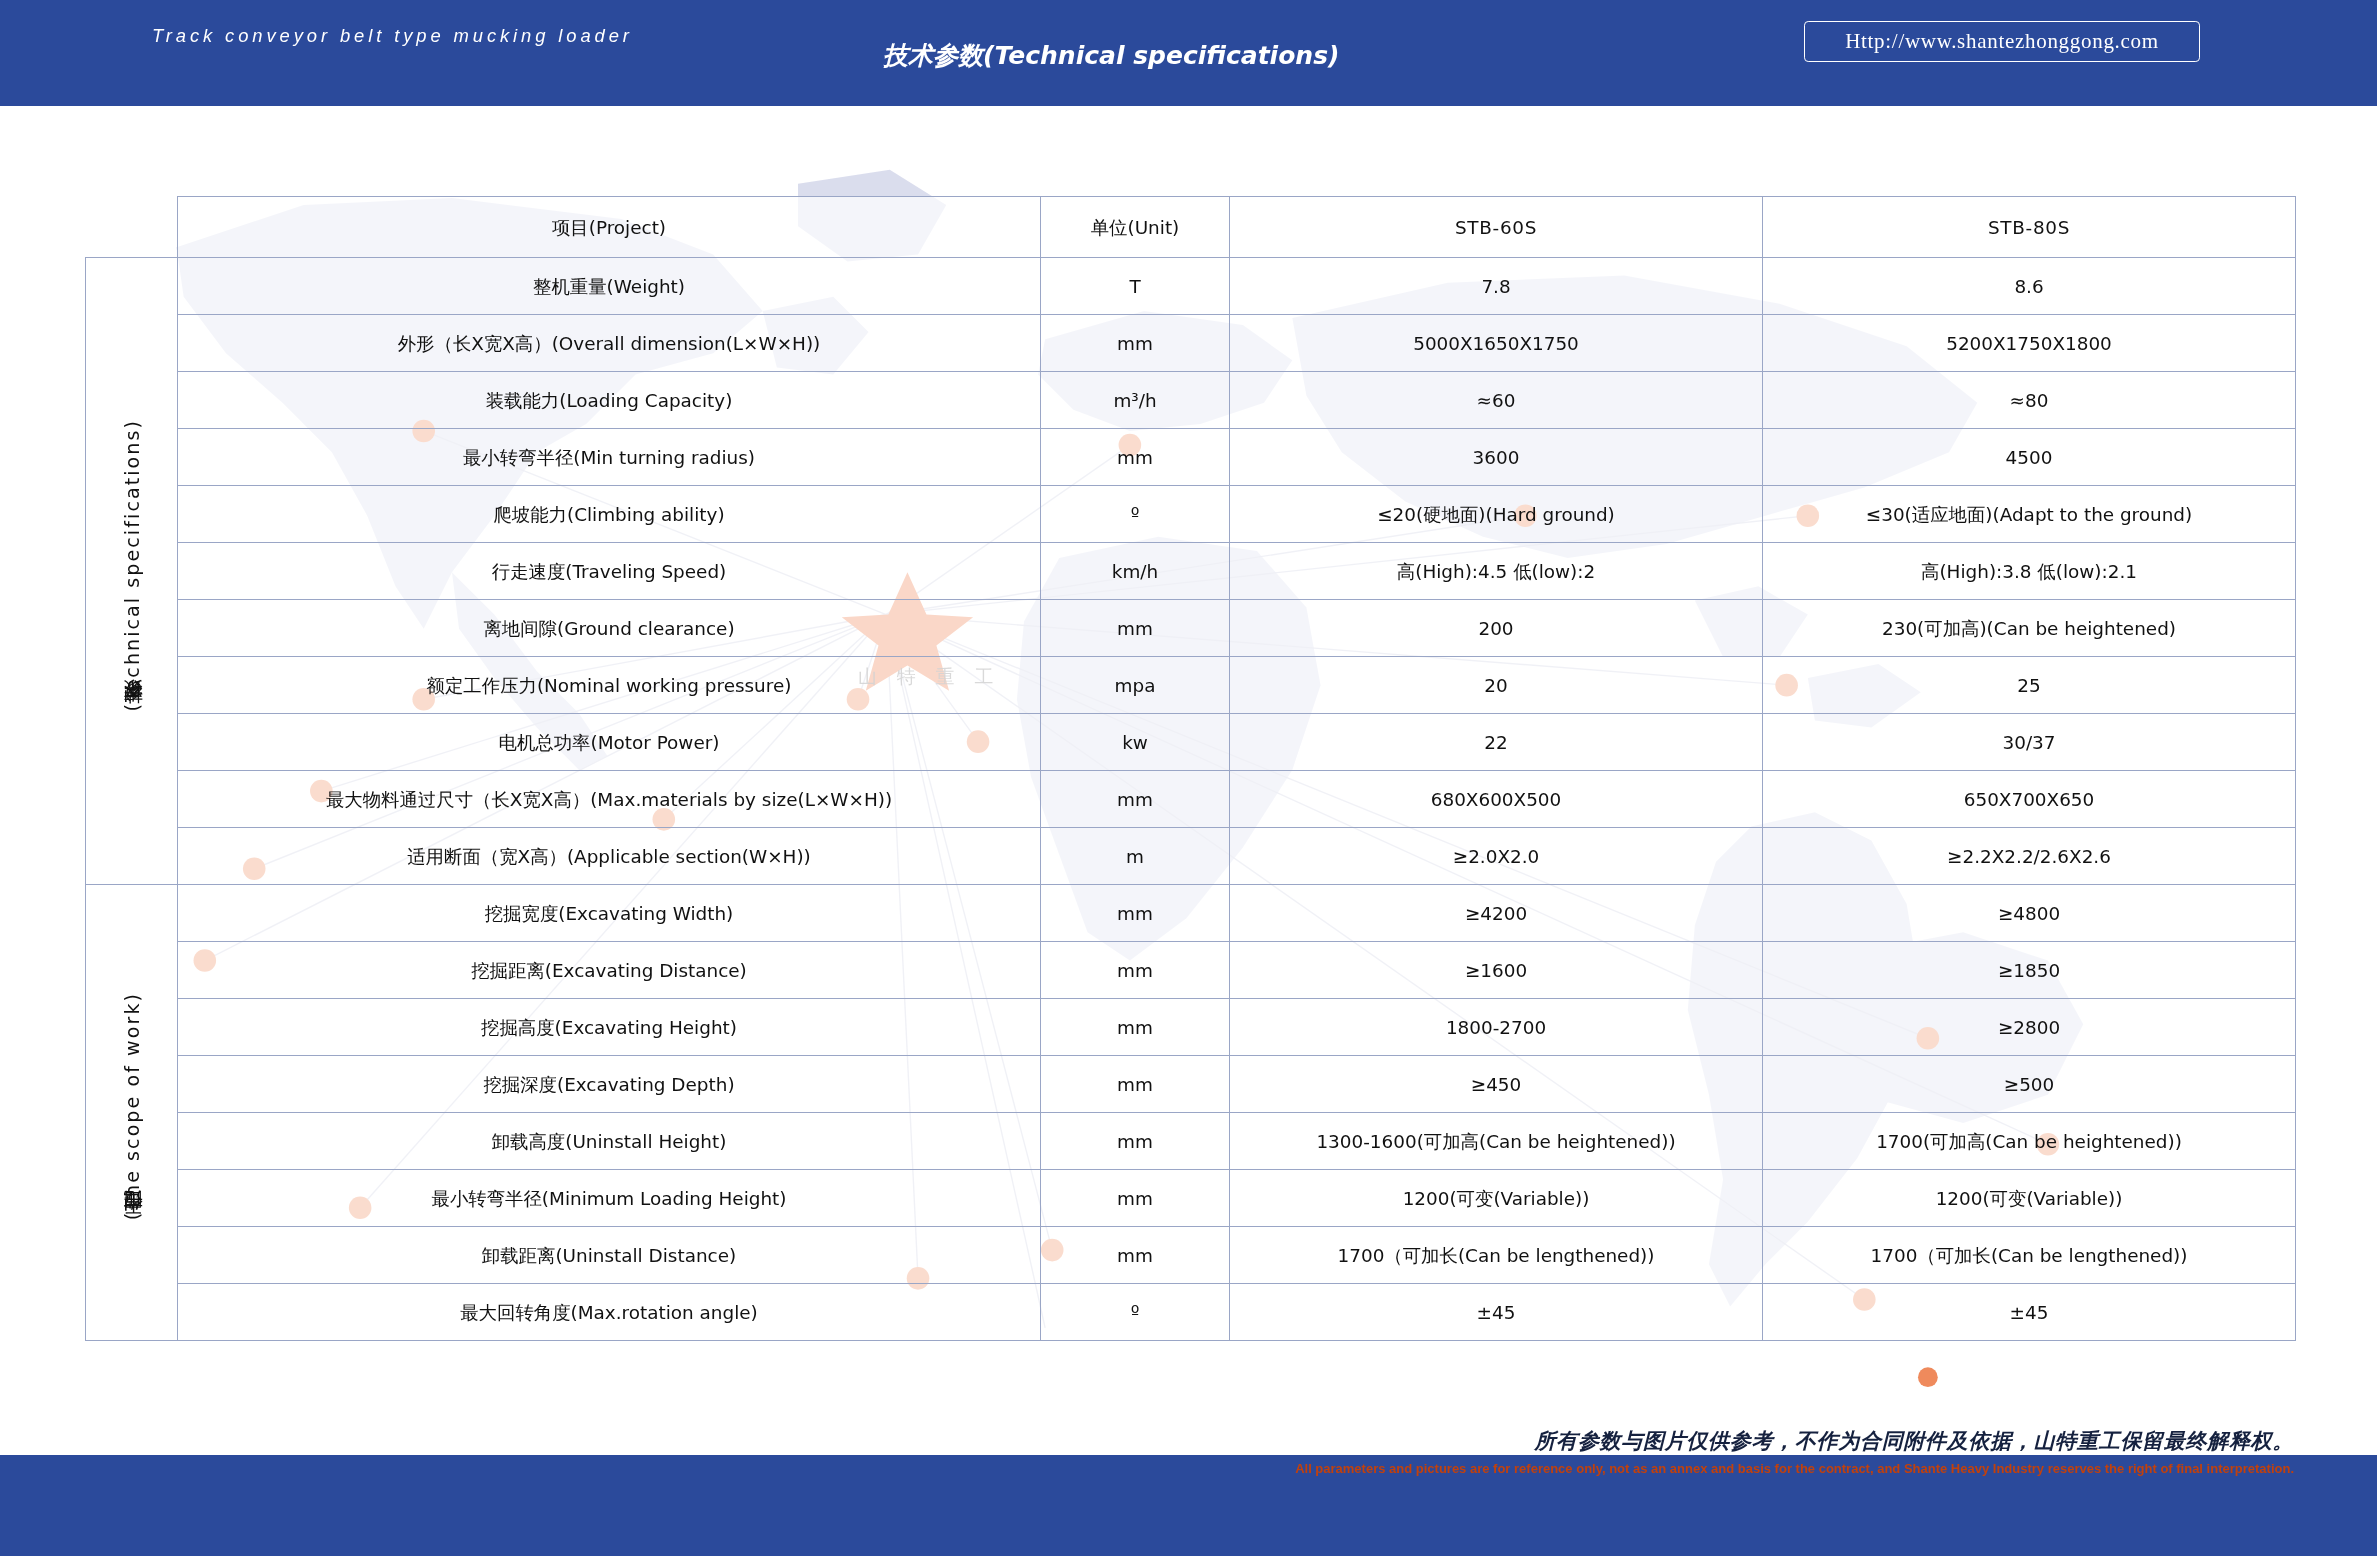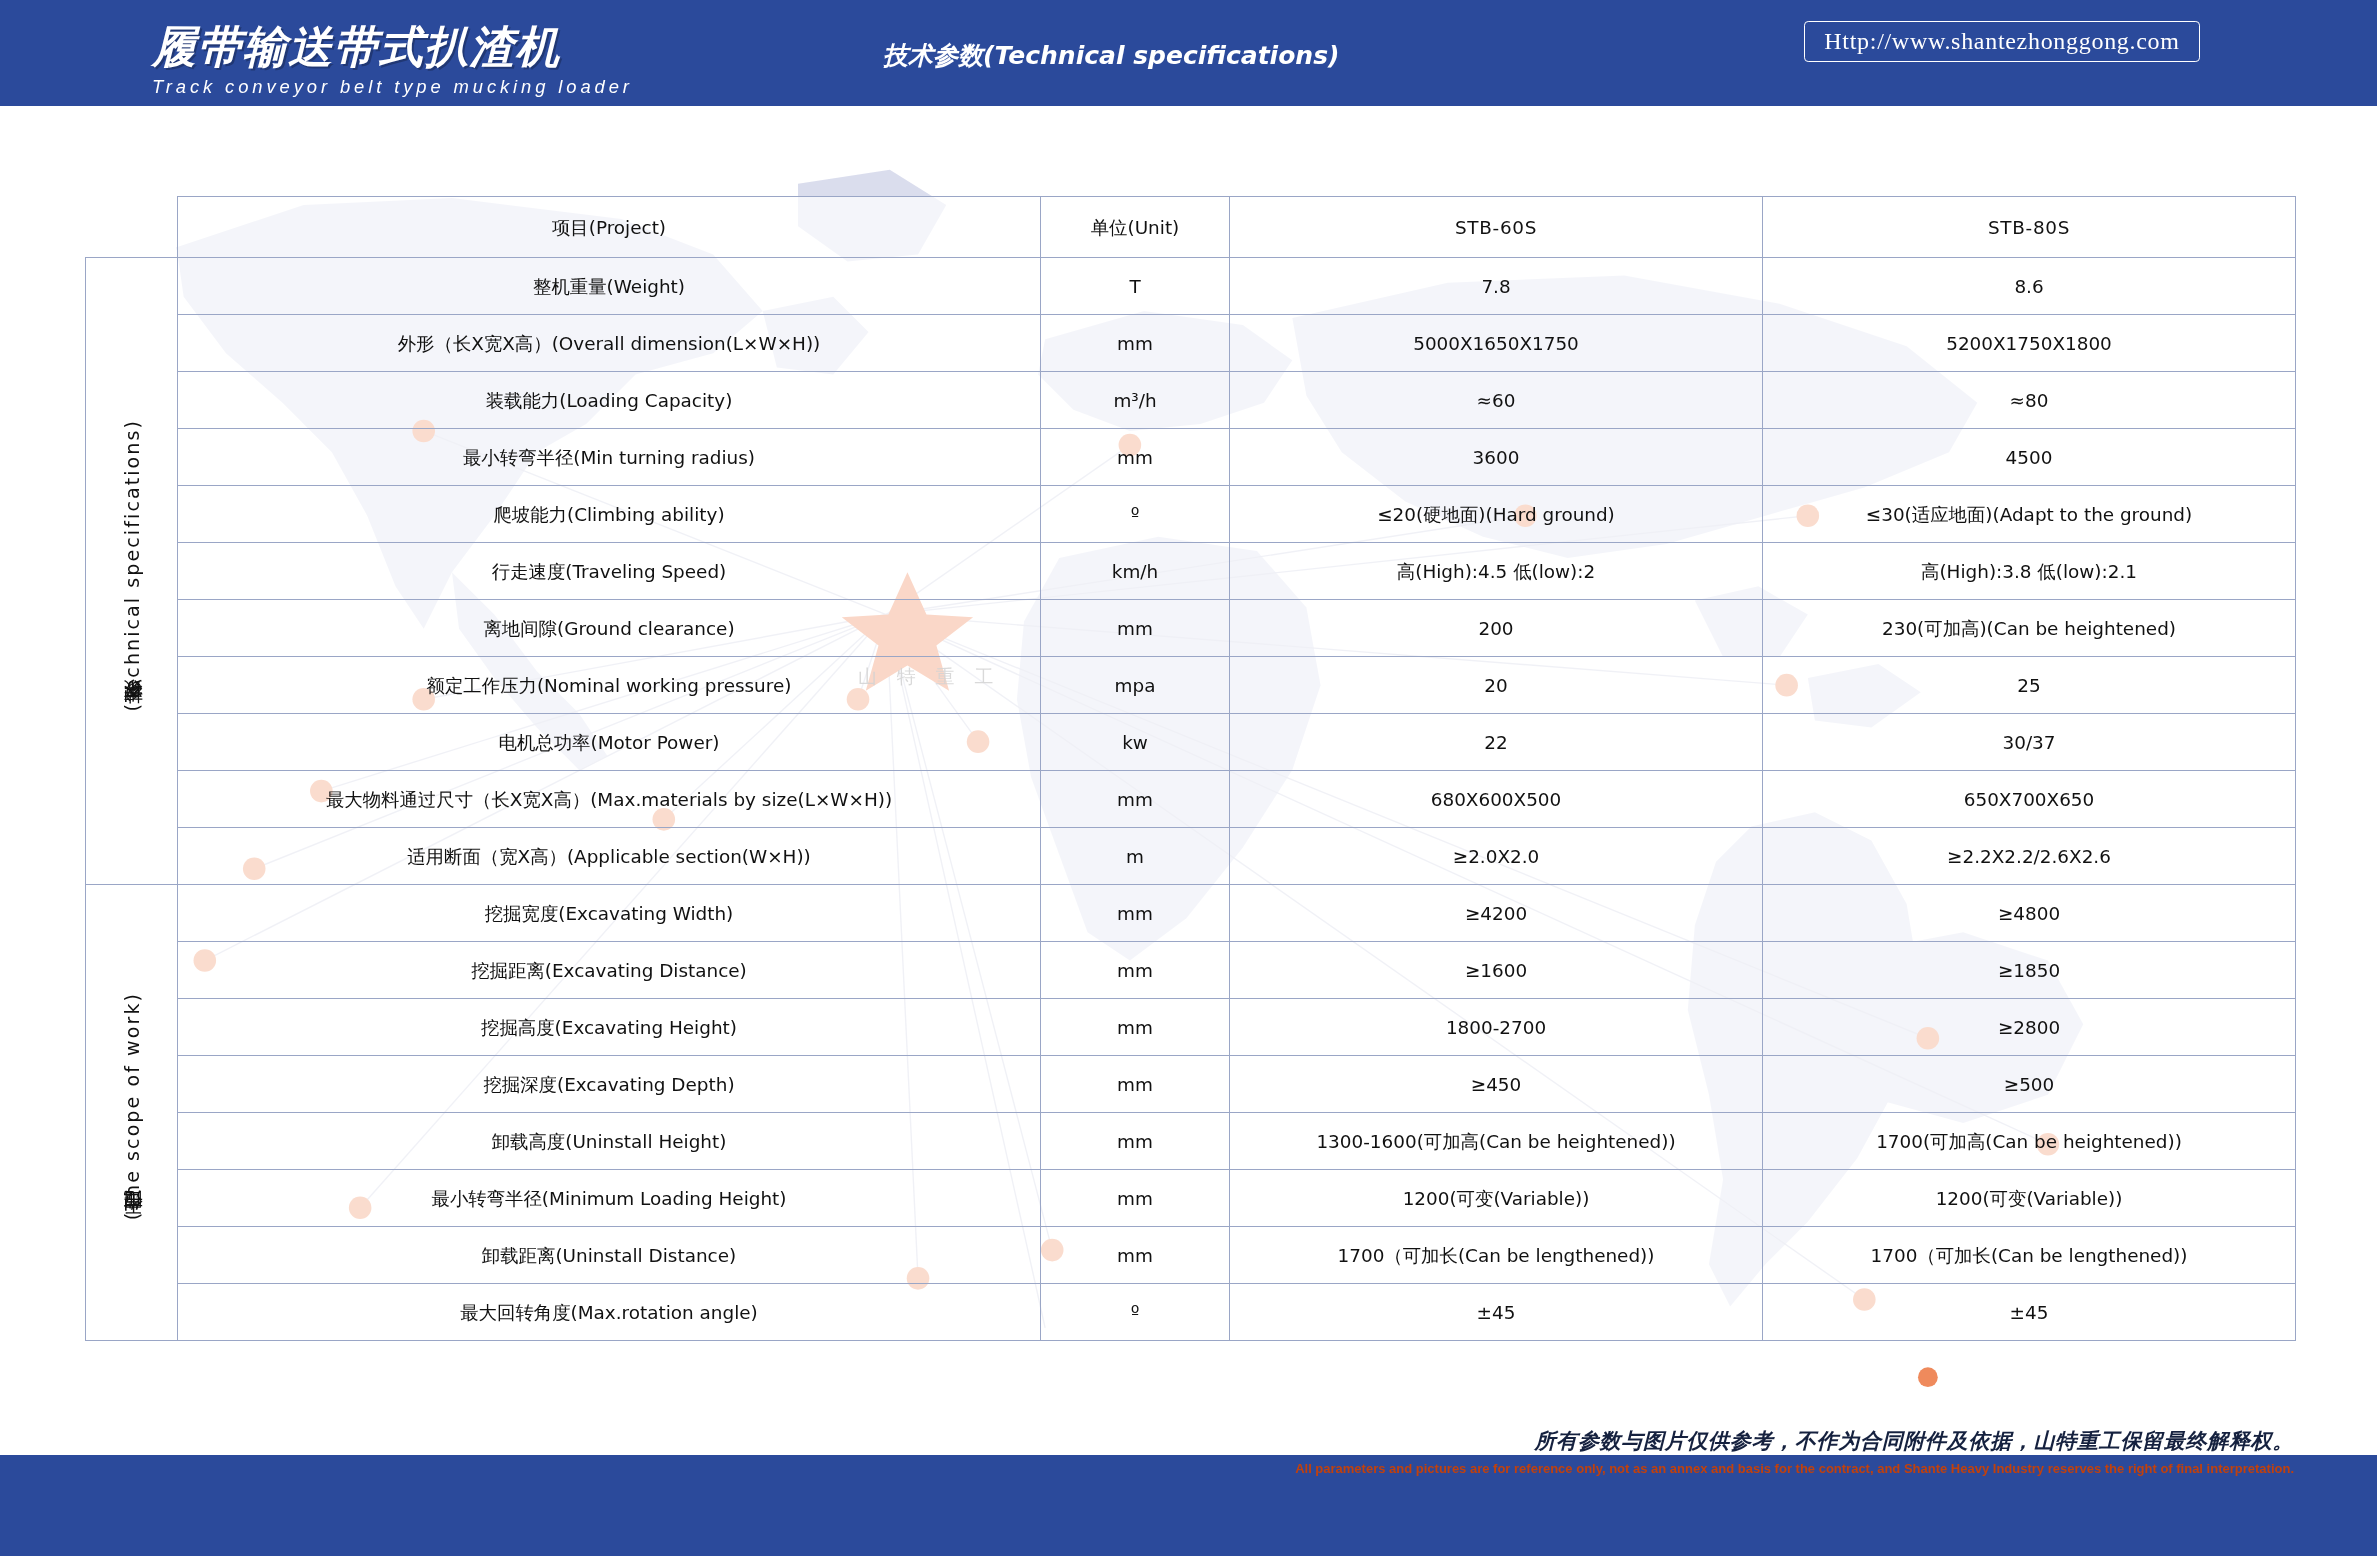--- a/index.html
+++ b/index.html
@@ -82,21 +82,21 @@
     border-radius: 4.2px;
     display: flex;
     align-items: center;
     justify-content: center;
     padding: 0 18.4px;
     box-sizing: border-box;
   }
   .url-box span {
     color: #ffffff;
     font-family: "Liberation Serif", serif;
-    font-size: 24px;
+    font-size: 21px;
     letter-spacing: 0.7px;
     white-space: nowrap;
   }
 
   
   .map-bg {
     position: absolute;
     left: 0;
     top: 120px;
     width: 2377px;
@@ -205,21 +205,20 @@
     white-space: nowrap;
     opacity: 0.85;
   }
 </style>
 </head>
 <body>
 
 <div class="top-bar"></div>
 
 <div class="title-block">
-  <div class="title-cn">履带输送带式扒渣机</div>
   <div class="title-en">Track conveyor belt type mucking loader</div>
 </div>
 
 <div class="header-center">技术参数(Technical specifications)</div>
 
 <div class="url-box">
   <span>Http://www.shantezhonggong.com</span>
 </div>
 
 <div class="map-bg">

